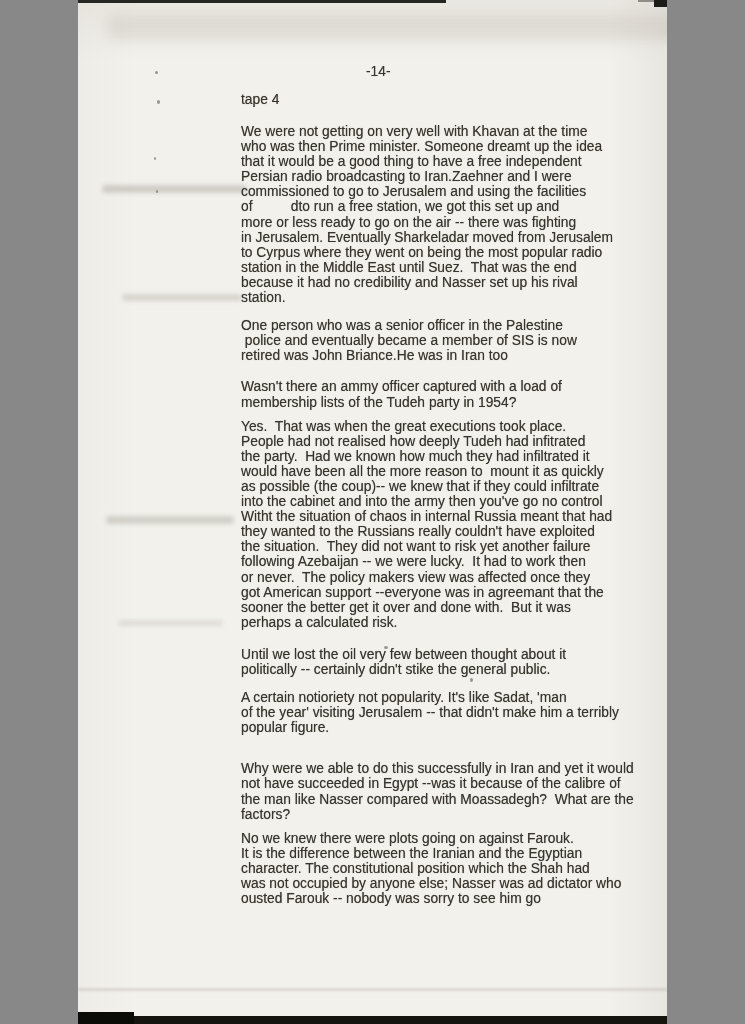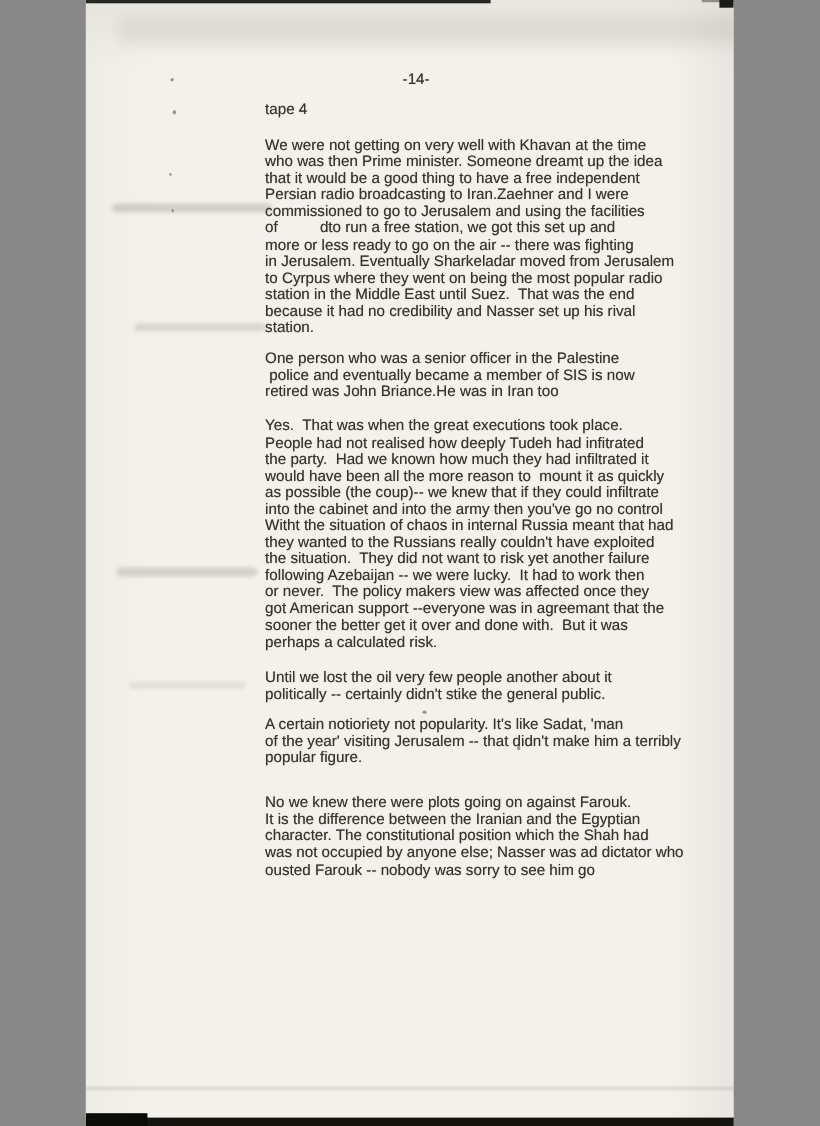--- a/index.html
+++ b/index.html
@@ -95,38 +95,44 @@
 of          dto run a free station, we got this set up and
 more or less ready to go on the air -- there was fighting
 in Jerusalem. Eventually Sharkeladar moved from Jerusalem
 to Cyrpus where they went on being the most popular radio
 station in the Middle East until Suez.  That was the end
 because it had no credibility and Nasser set up his rival
 station.</div>
     <div class="para txt gap16">One person who was a senior officer in the Palestine
  police and eventually became a member of SIS is now
 retired was John Briance.He was in Iran too</div>
+    <div class="para txt gap9">Wasn't there an ammy officer captured with a load of
+membership lists of the Tudeh party in 1954?</div>
     <div class="para txt gap17">Yes.  That was when the great executions took place.
 People had not realised how deeply Tudeh had infitrated
 the party.  Had we known how much they had infiltrated it
 would have been all the more reason to  mount it as quickly
 as possible (the coup)-- we knew that if they could infiltrate
 into the cabinet and into the army then you've go no control
 Witht the situation of chaos in internal Russia meant that had
 they wanted to the Russians really couldn't have exploited
 the situation.  They did not want to risk yet another failure
 following Azebaijan -- we were lucky.  It had to work then
 or never.  The policy makers view was affected once they
 got American support --everyone was in agreemant that the
 sooner the better get it over and done with.  But it was
 perhaps a calculated risk.</div>
-    <div class="para txt gap13">Until we lost the oil very few people another about it
+    <div class="para txt gap13">Until we lost the oil very few between thought about it
 politically -- certainly didn't stike the general public.</div>
     <div class="para txt gap26">A certain notioriety not popularity. It's like Sadat, 'man
 of the year' visiting Jerusalem -- that didn't make him a terribly
 popular figure.</div>
+    <div class="para txt gap9">Why were we able to do this successfully in Iran and yet it would
+not have succeeded in Egypt --was it because of the calibre of
+the man like Nasser compared with Moassadegh?  What are the
+factors?</div>
     <div class="para txt">No we knew there were plots going on against Farouk.
 It is the difference between the Iranian and the Egyptian
 character. The constitutional position which the Shah had
 was not occupied by anyone else; Nasser was ad dictator who
 ousted Farouk -- nobody was sorry to see him go</div>
   </div>
 </div>
 
 </body></html>

